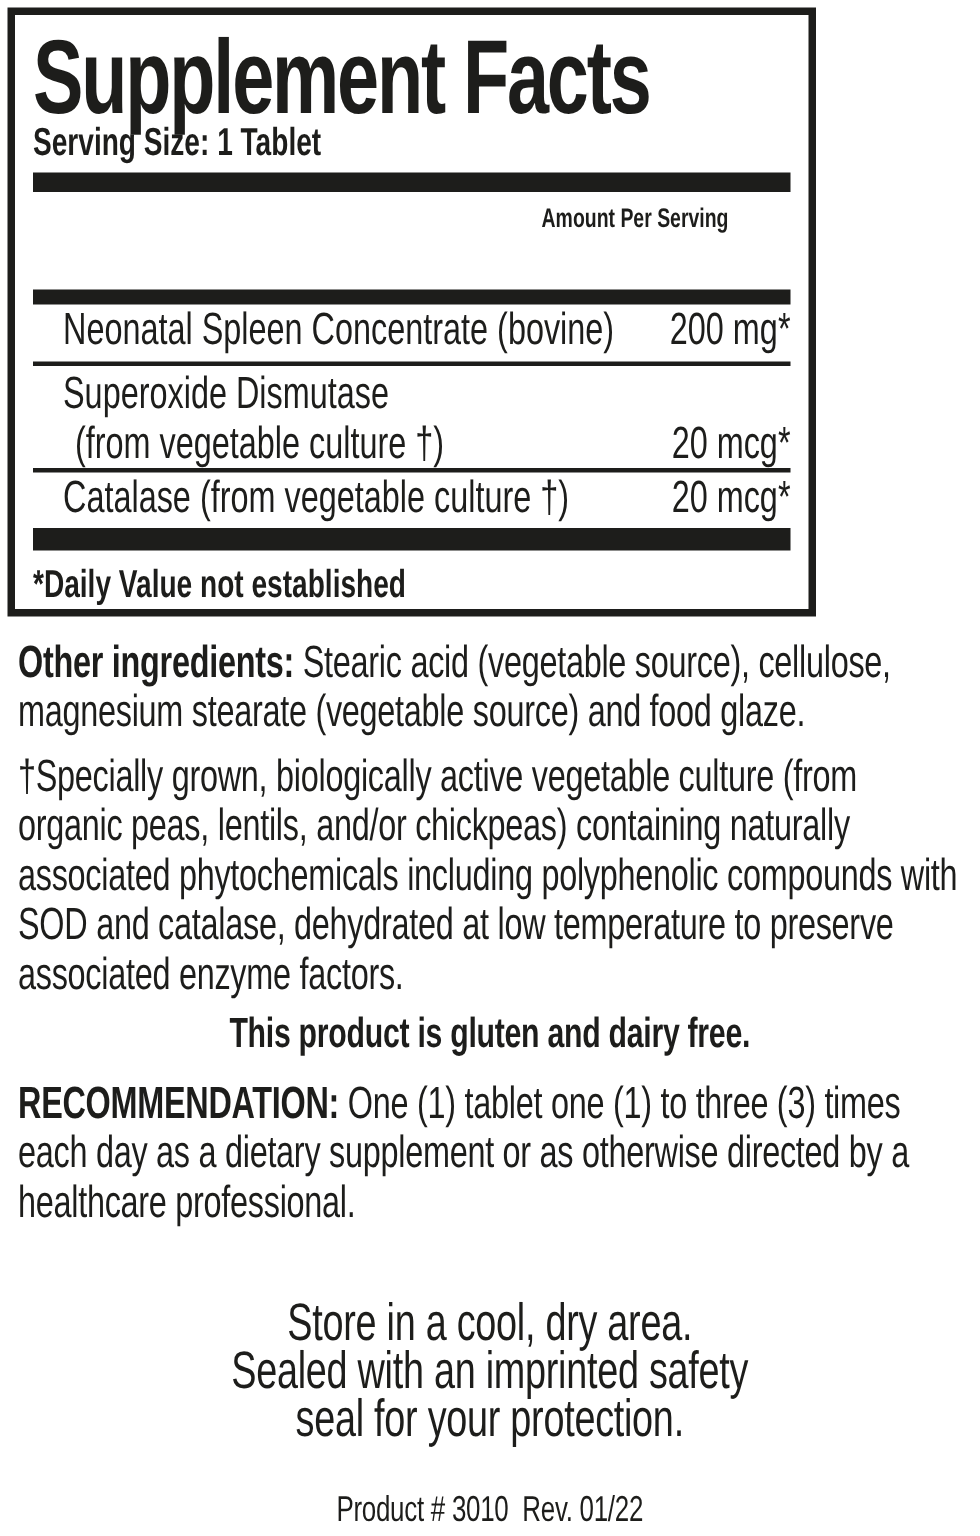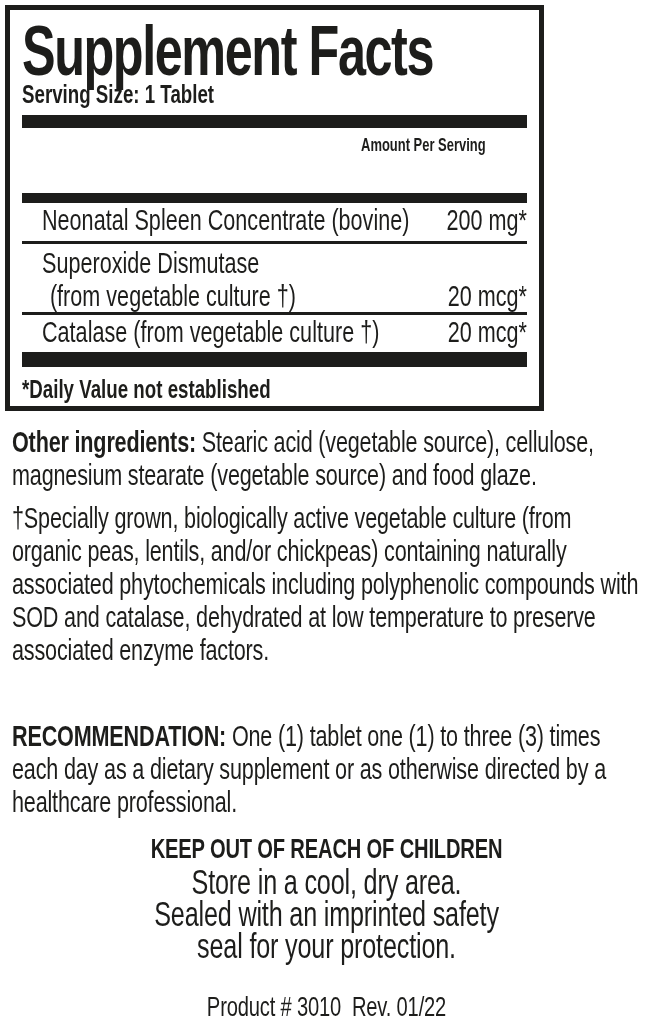--- a/index.html
+++ b/index.html
@@ -39,21 +39,21 @@
   .footnote { top:366px; left:12px; right:12px; font-size:26px; line-height:26px; font-weight:bold; }
 
   
   .para { left:12px; width:629px; font-size:30px; line-height:33px; letter-spacing:-0.25px; }
   .p-other   { top:425px; }
   .p-culture { top:501px; }
   .p-gluten  { top:672px; font-size:28px; font-weight:bold; text-align:center; }
   .p-reco    { top:719px; }
   .p-keepout { top:832px; font-size:28px; font-weight:bold; text-align:center; }
   .p-storage { top:866px; font-size:35px; line-height:32px; text-align:center; }
-  .p-product { top:990px; font-size:28px; text-align:center; }
+  .p-product { top:990px; font-size:24px; text-align:center; }
   .pre { white-space:pre; }
 </style>
 </head>
 <body>
 
 <div class="page">
 
   <section class="abs panel">
     <div class="abs title">
       <div class="cond">Supplement Facts</div>
@@ -109,31 +109,31 @@
     <div class="cond">
       <b>Other ingredients:</b>
       <span>Stearic acid (vegetable source), cellulose, magnesium stearate (vegetable source) and food glaze.</span>
     </div>
   </div>
 
   <div class="abs para p-culture">
     <div class="cond">†Specially grown, biologically active vegetable culture (from organic peas, lentils, and/or chickpeas) containing naturally associated phytochemicals including polyphenolic compounds with SOD and catalase, dehydrated at low temperature to preserve associated enzyme factors.</div>
   </div>
 
+  <div class="abs para p-gluten">
+    <div class="cond">This product is gluten and dairy free.</div>
+  </div>
 
   <div class="abs para p-reco">
     <div class="cond">
       <b>RECOMMENDATION:</b>
       <span>One (1) tablet one (1) to three (3) times each day as a dietary supplement or as otherwise directed by a healthcare professional.</span>
     </div>
   </div>
 
-  <div class="abs para p-keepout">
-    <div class="cond">KEEP OUT OF REACH OF CHILDREN</div>
-  </div>
 
   <div class="abs para p-storage">
     <div class="cond">
       <div>Store in a cool, dry area.</div>
       <div>Sealed with an imprinted safety</div>
       <div>seal for your protection.</div>
     </div>
   </div>
 
   <div class="abs para p-product">

